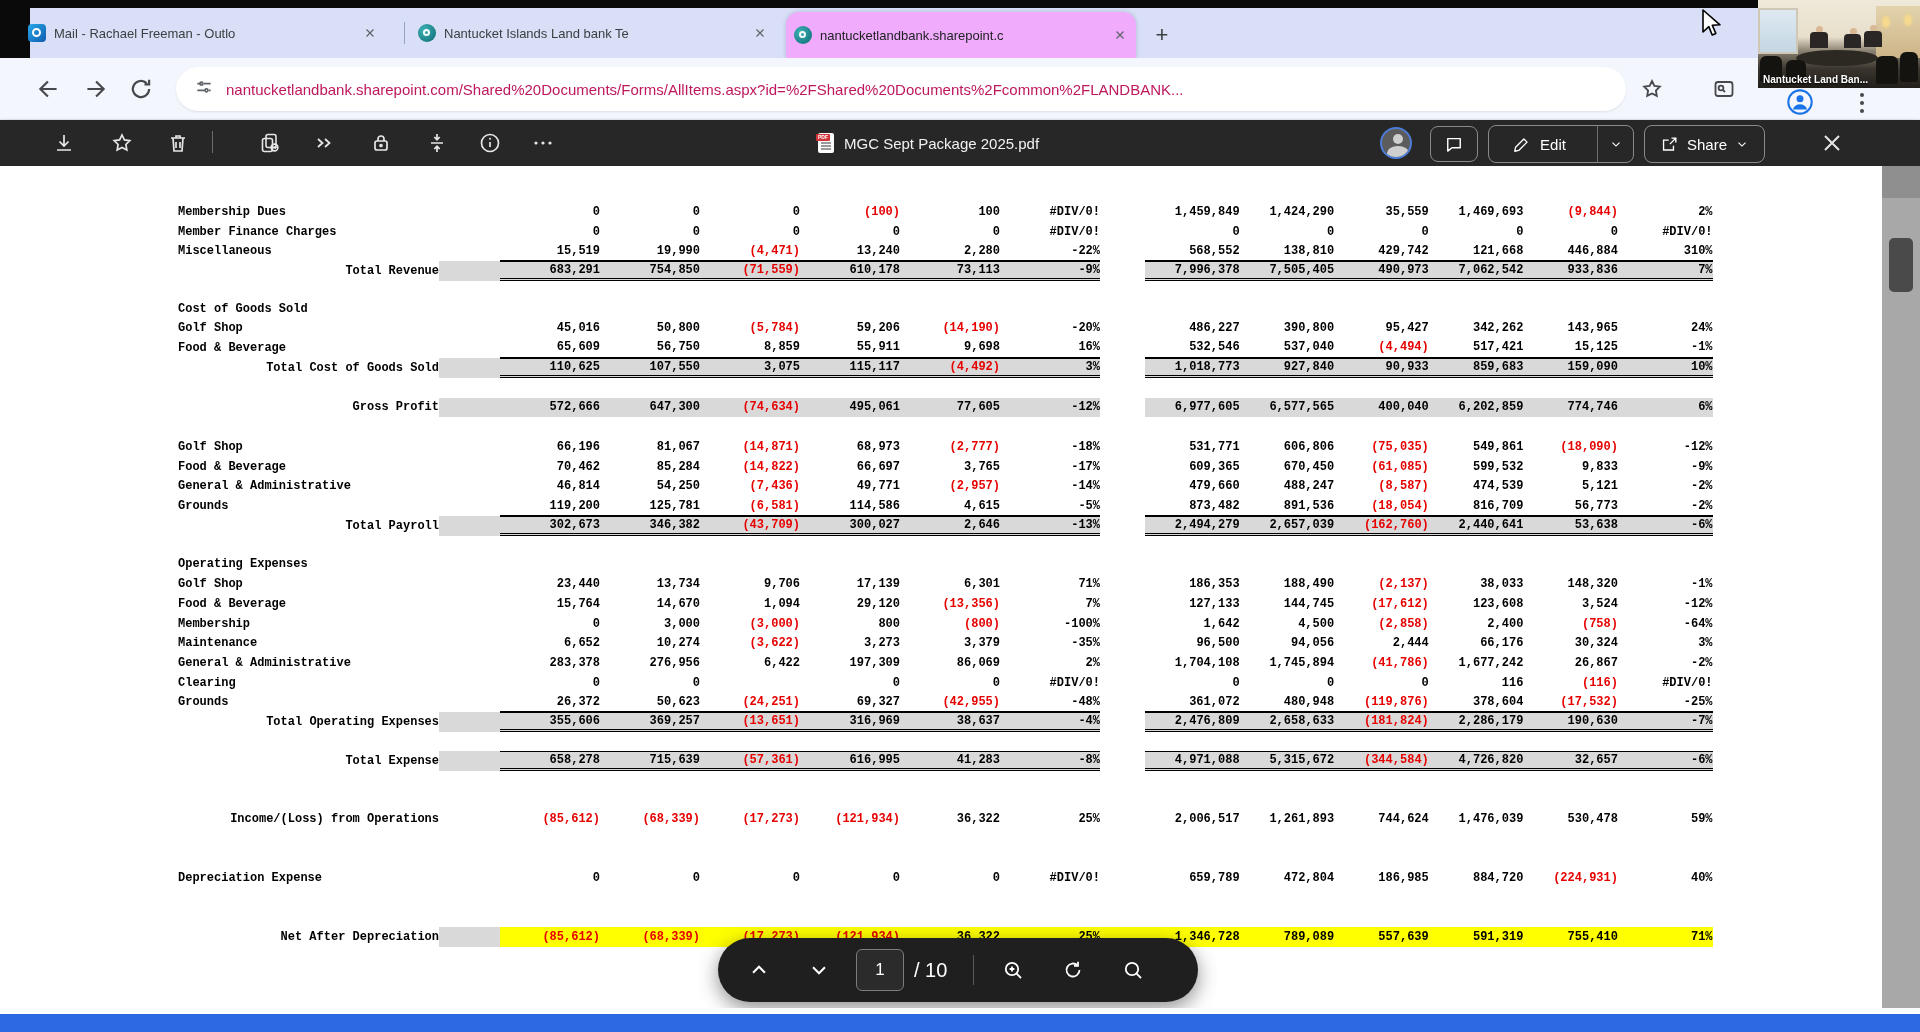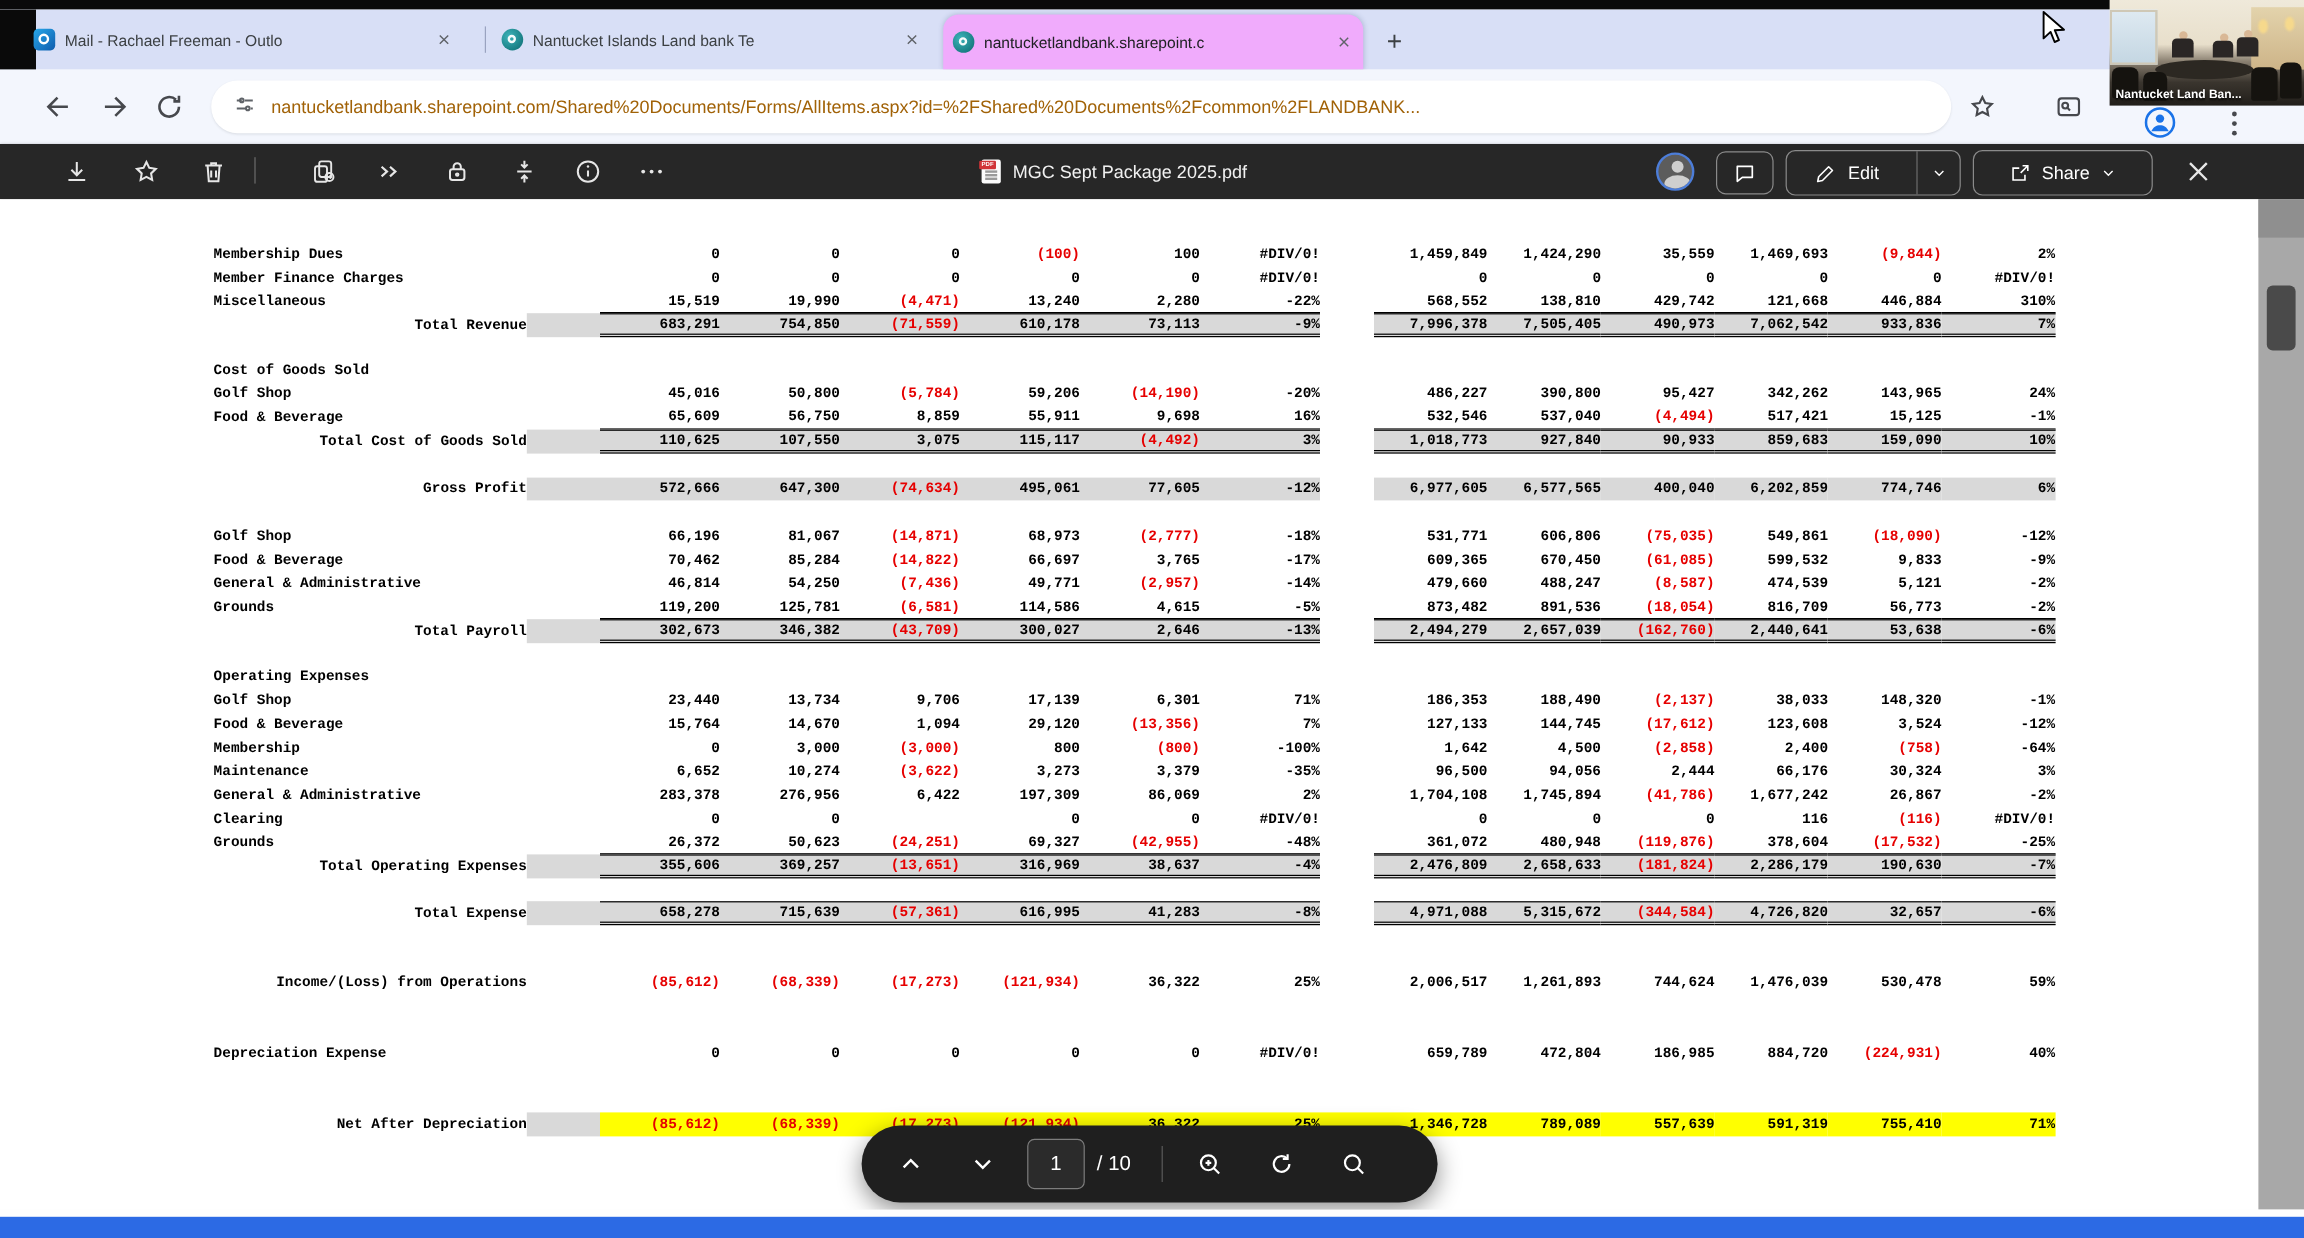--- a/index.html
+++ b/index.html
@@ -30,21 +30,21 @@
   .xbtn { width:16px; height:16px; flex:0 0 16px; display:flex; align-items:center; justify-content:center; }
   .newtab { left:1148px; top:22px; width:28px; height:28px; font-size:22px; line-height:26px;
             text-align:center; color:#3c4043; }
 
   
   .btoolbar { left:0; top:58px; width:1920px; height:62px; background:#f3f6fd; }
   .navbtn { top:76px; width:26px; height:26px; }
   .omnibox { left:176px; top:67px; width:1450px; height:44px; background:#ffffff;
              border-radius:22px; display:flex; align-items:center; padding:0 18px; gap:12px;
              box-shadow:0 1px 2px rgba(60,64,67,.12); }
-  .urltext { font-size:15px; color:#a16207; white-space:nowrap; overflow:hidden; flex:1; }
+  .urltext { font-size:15px; color:#be185d; white-space:nowrap; overflow:hidden; flex:1; }
 
   
   .pdfbar { left:0; top:120px; width:1920px; height:46px; background:#272727;
             box-shadow:0 1px 3px rgba(0,0,0,.5); }
   .pbtn { top:131px; width:24px; height:24px; }
   .pdiv { left:212px; top:131px; width:1px; height:22px; background:#6d6d6d; }
   .ptitle { left:818px; top:120px; width:380px; height:46px; display:flex; align-items:center;
             gap:10px; color:#f1f1f1; font-size:15px; }
   .pdficon { width:16px; height:20px; background:#fbfbfb; border-radius:2px; position:relative; }
   .pdficon b { position:absolute; left:-2px; top:1px; background:#d13438; color:#fff;
@@ -54,21 +54,21 @@
              background:#5c5c5c; border:2px solid #4c7dd9; position:relative; overflow:hidden; }
   .pavatar u { position:absolute; left:11px; top:5px; width:10px; height:10px; border-radius:50%; background:#cfcfcf; }
   .pavatar v { position:absolute; left:5px; top:17px; width:22px; height:14px; border-radius:50% 50% 0 0; background:#cfcfcf; }
   .dkbtn { border:1px solid #8a8a8a; border-radius:8px; background:#272727; color:#fff;
            display:flex; align-items:center; justify-content:center; gap:8px; font-size:15px; }
   .cmt  { left:1430px; top:126px; width:48px; height:36px; }
   .editg{ left:1488px; top:125px; width:146px; height:38px; }
   .editg .main { flex:1; display:flex; align-items:center; justify-content:center; gap:9px; height:100%; }
   .editg .drop { width:36px; height:100%; border-left:1px solid #6d6d6d;
                  display:flex; align-items:center; justify-content:center; }
-  .shareb{ left:1644px; top:125px; width:150px; height:38px; }
+  .shareb{ left:1644px; top:125px; width:121px; height:38px; }
   .pclose{ left:1818px; top:129px; width:28px; height:28px; }
 
   
   .viewer { left:0; top:166px; width:1920px; height:842px; background:#ffffff; }
   #finance-table { position:absolute; left:178px; top:36px; }
   .trow { display:grid; grid-template-columns:261px 61px repeat(6,100px) 45px repeat(6,94.6px);
           height:19.7px; align-items:stretch; font-size:12px; font-weight:bold; color:#000;font-family:Liberation Mono, monospace; }
   .trow .lab { display:flex; align-items:center; }
   .section .lab, .item .lab, .item-u .lab, .plain .lab { justify-content:flex-start; }
   .total .lab, .grey .lab, .opline .lab, .yellow .lab { justify-content:flex-end; }
@@ -84,21 +84,21 @@
   .sb-top   { left:1882px; top:166px; width:38px; height:32px; background:#8f8f8f; }
   .sb-thumb { left:1889px; top:238px; width:24px; height:54px; background:#4a4a4a; border-radius:5px; }
 
   
   .pager { left:718px; top:938px; width:480px; height:64px; background:#1f1f1f; border-radius:32px;
            display:flex; align-items:center; padding:0 26px; z-index:40;
            box-shadow:0 6px 20px rgba(0,0,0,.45); color:#fff; }
   .pgbtn { width:30px; height:30px; display:flex; align-items:center; justify-content:center; }
   .pagebox { width:48px; height:42px; border:1.5px solid #7d7d7d; border-radius:6px; background:#2b2b2b;
              display:flex; align-items:center; justify-content:center; font-size:17px; }
-  .pagetot { font-size:17px; white-space:nowrap; }
+  .pagetot { font-size:20px; white-space:nowrap; }
   .pg-div { width:1px; height:30px; background:#5a5a5a; }
 
   
   .webcam { left:1758px; top:0; width:162px; height:88px; overflow:hidden; z-index:60;
             background:linear-gradient(180deg,#efe9da 0%,#e8dfcb 42%,#8b8172 58%,#3a352e 78%,#211e1a 100%); }
   .wc-winL { position:absolute; left:0; top:8px; width:40px; height:46px;
              background:linear-gradient(180deg,#dfeaf2,#c3d6e2); box-shadow:inset 0 0 0 2px #cfc8b6; }
   .wc-wall { position:absolute; right:0; top:6px; width:44px; height:52px;
              background:linear-gradient(180deg,#e3d3ac,#cdb488); }
   .wc-lamp1,.wc-lamp2 { position:absolute; width:8px; height:12px; border-radius:50%;

